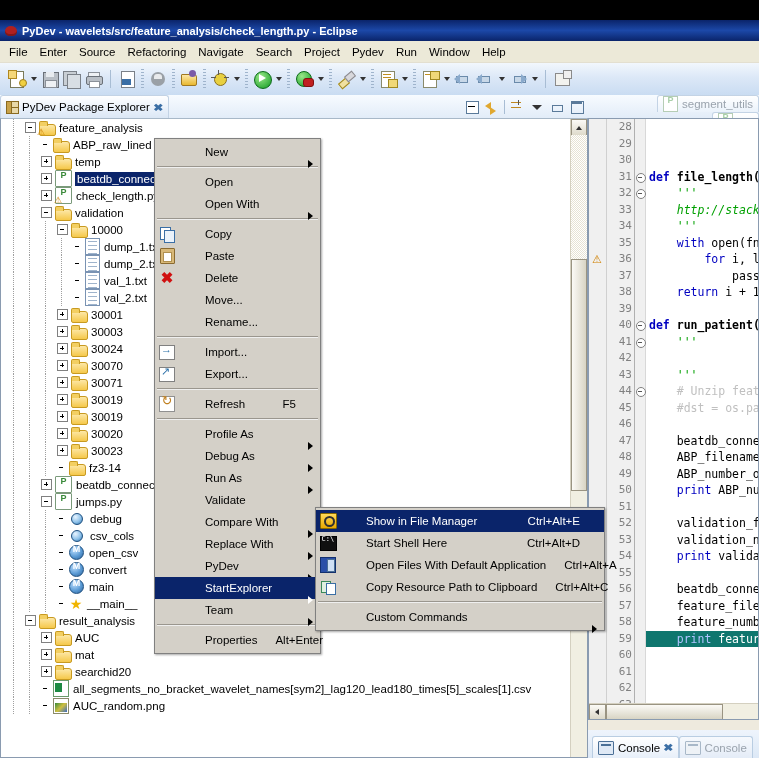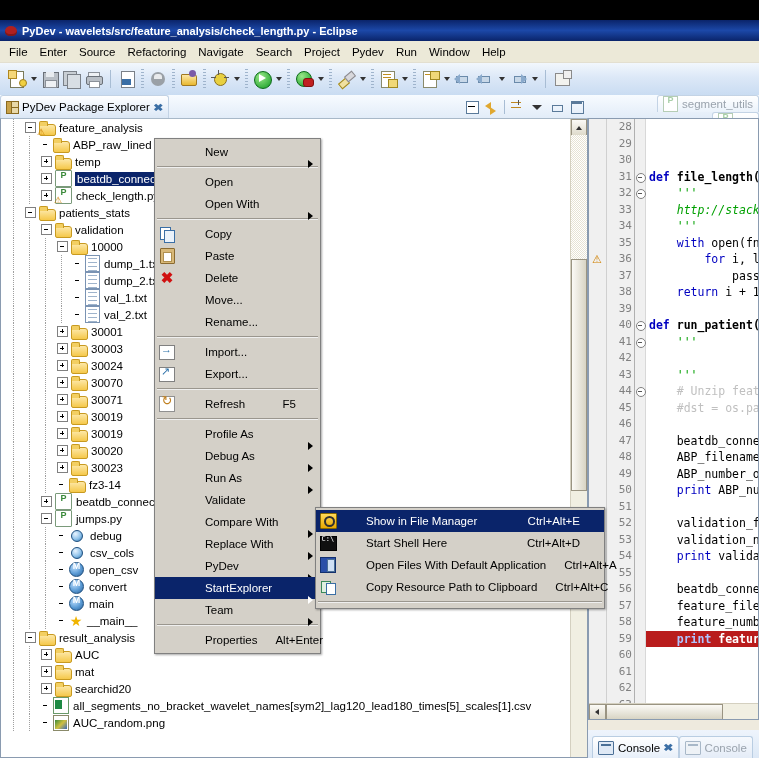--- a/index.html
+++ b/index.html
@@ -352,21 +352,21 @@
     font-size: 11.5px;
     overflow: hidden;
   }
   .cline { height: 16.5px; line-height: 16.5px; white-space: pre; padding-left: 3px; }
   .nline { height: 16.5px; line-height: 16.5px; }
   .k { color: #0000c0; font-weight: bold; }
   .kw { color: #0000c0; }
   .str { color: #00a000; font-style: italic; }
   .cmt { color: #c0c0c0; }
   .fn { color: #000000; font-weight: bold; }
-  .hl { background: #b91c1c; color: #ffffff; font-weight: bold; }
+  .hl { background: #0f766e; color: #ffffff; }
   .hl .kw { color: #b0c4ff; }
   .foldmark {
     position: absolute; left: 1px; width: 8px; height: 8px;
     border: 1px solid #808080; border-radius: 50%;
     background: #fff;
   }
   .foldmark::after {
     content:""; position:absolute; left:1px; top:3px; width:4px; height:1px; background:#555;
   }
   .warn-ico-ed {
@@ -786,31 +786,20 @@
             <div class="trow">
               <span class="ind" style="width: 40px;">
                 <span class="guide" style="left: 12px;"></span>
                 <span class="guide" style="left: 28px;"></span>
               </span>
               <span class="expander plus"></span>
               <span class="pyfile" style="position: relative;">
                 <span class="warn-badge">⚠</span>
               </span>
               <span class="tlabel">check_length.py</span>
-            </div>
-            <div class="trow">
-              <span class="ind" style="width: 24px;">
-                <span class="guide" style="left: 12px;"></span>
-              </span>
-              <span class="expander "></span>
-              <span class="folder" style="position: relative;">
-                <span class="fb"></span>
-                <span class="ft"></span>
-              </span>
-              <span class="tlabel">patients_stats</span>
             </div>
             <div class="trow">
               <span class="ind" style="width: 40px;">
                 <span class="guide" style="left: 12px;"></span>
                 <span class="guide" style="left: 28px;"></span>
               </span>
               <span class="expander "></span>
               <span class="folder" style="position: relative;">
                 <span class="fb"></span>
                 <span class="ft"></span>
@@ -1430,15 +1419,20 @@
       </div>
       <div class="row">
         <span class="icocell">
           <span class="ic-clip"></span>
         </span>
         <span class="lbl">Copy Resource Path to Clipboard</span>
         <span class="acc">Ctrl+Alt+C</span>
         <span class="sub" style="visibility: hidden;"></span>
       </div>
       <div class="divider"></div>
+      <div class="row">
+        <span class="icocell"></span>
+        <span class="lbl">Custom Commands</span>
+        <span class="sub"></span>
+      </div>
     </div>
 
 </div>
 
 </body></html>

